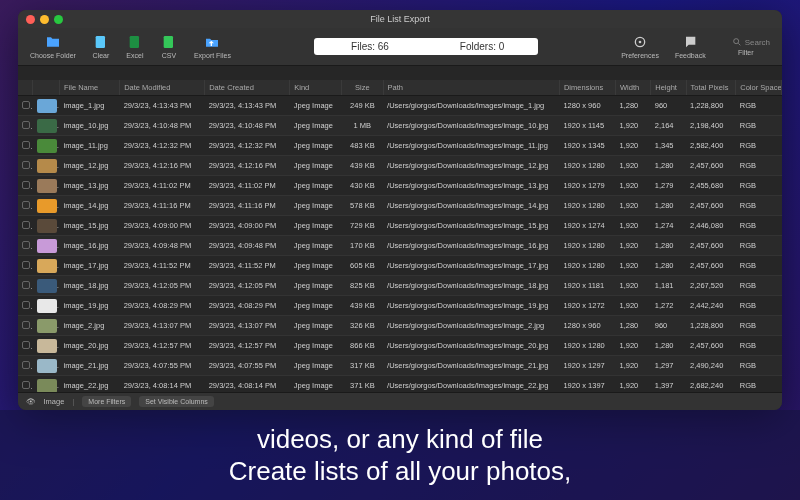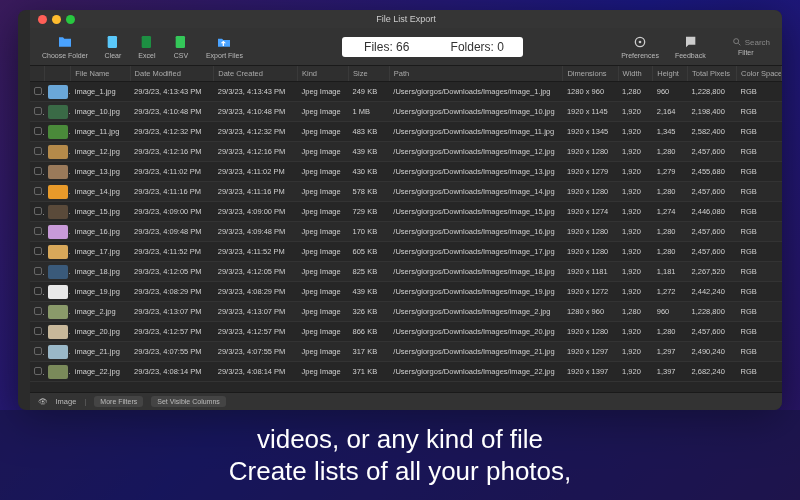--- a/index.html
+++ b/index.html
@@ -13,21 +13,20 @@
   .window {
     position: absolute;
     left: 18px; top: 10px; width: 764px; height: 400px;
     background: #2b2b2b;
     border-radius: 8px;
     box-shadow: 0 10px 40px rgba(0,0,0,0.5);
     display: flex; flex-direction: column;
     overflow: hidden;
     color: #ddd;
     font-size: 8px;
-    padding-left: 12px;
   }
   .titlebar {
     height: 18px;
     background: #353535;
     display: flex; align-items: center;
     padding: 0 8px;
     position: relative;
   }
   .traffic { display: flex; gap: 5px; }
   .tl { width: 9px; height: 9px; border-radius: 50%; }
@@ -43,32 +42,32 @@
   }
   .tbtn {
     display: flex; flex-direction: column; align-items: center;
     gap: 2px; padding: 2px 6px;
     font-size: 7px; color: #bbb; cursor: pointer;
   }
   .tbtn .ic { width: 18px; height: 16px; display: flex; align-items: center; justify-content: center; }
   .tbtn .ic svg { width: 16px; height: 16px; }
   .spacer { flex: 1; }
   .counts {
-    display: flex; gap: 0; font-size: 12px;
+    display: flex; gap: 0; font-size: 10px;
     background: #fff; color: #333; border-radius: 3px;
-    padding: 3px 0; width: 181px;
+    padding: 3px 0; width: 224px;
   }
   .counts > div { flex: 1; text-align: center; }
   .searchwrap {
     display: flex; align-items: flex-end; gap: 3px;
     color: #888; font-size: 8px; margin-left: 10px;
   }
   .searchwrap svg { width: 10px; height: 10px; }
   .tablewrap { flex: 1; overflow: hidden; background: #262626; }
-  table { width: 100%; border-collapse: collapse; table-layout: fixed; }
+  table { width: 100%; border-collapse: collapse; table-layout: fixed; margin-top: 14px; }
   thead th {
     background: #2f2f2f; color: #aaa; font-weight: 500;
     font-size: 7.5px; text-align: left; padding: 3px 4px;
     border-bottom: 1px solid #1a1a1a;
     border-right: 1px solid #3a3a3a;
     white-space: nowrap; overflow: hidden;
   }
   tbody td {
     font-size: 7.5px; color: #d0d0d0;
     padding: 2.5px 4px;
@@ -92,21 +91,21 @@
     left: 0; right: 0; bottom: 0;
     height: 90px;
     background: rgba(20, 20, 60, 0.55);
     color: #fff;
     display: flex; align-items: center; justify-content: center;
     text-align: center;
     font-size: 26px; font-weight: 400;
     line-height: 1.25;
     padding: 8px 40px;
   }
-  .r-sz { text-align: left; }
+  .r-sz { text-align: center; }
 </style>
 </head>
 <body>
 
 <div class="window">
   <div class="titlebar">
     <div class="traffic">
       <div class="tl r"></div>
       <div class="tl y"></div>
       <div class="tl g"></div>

